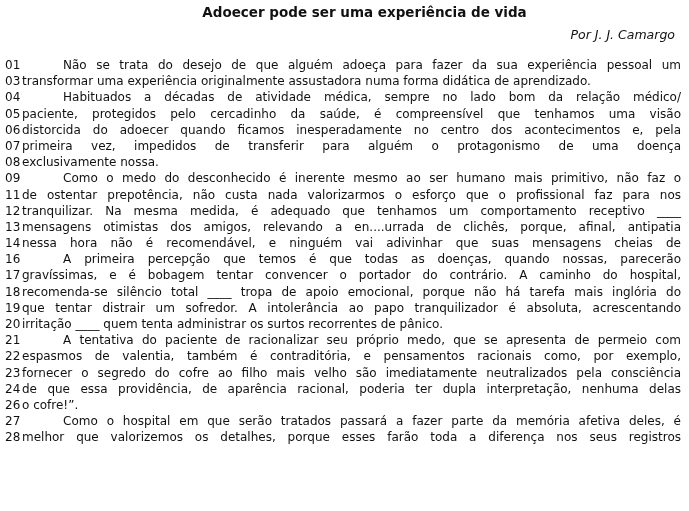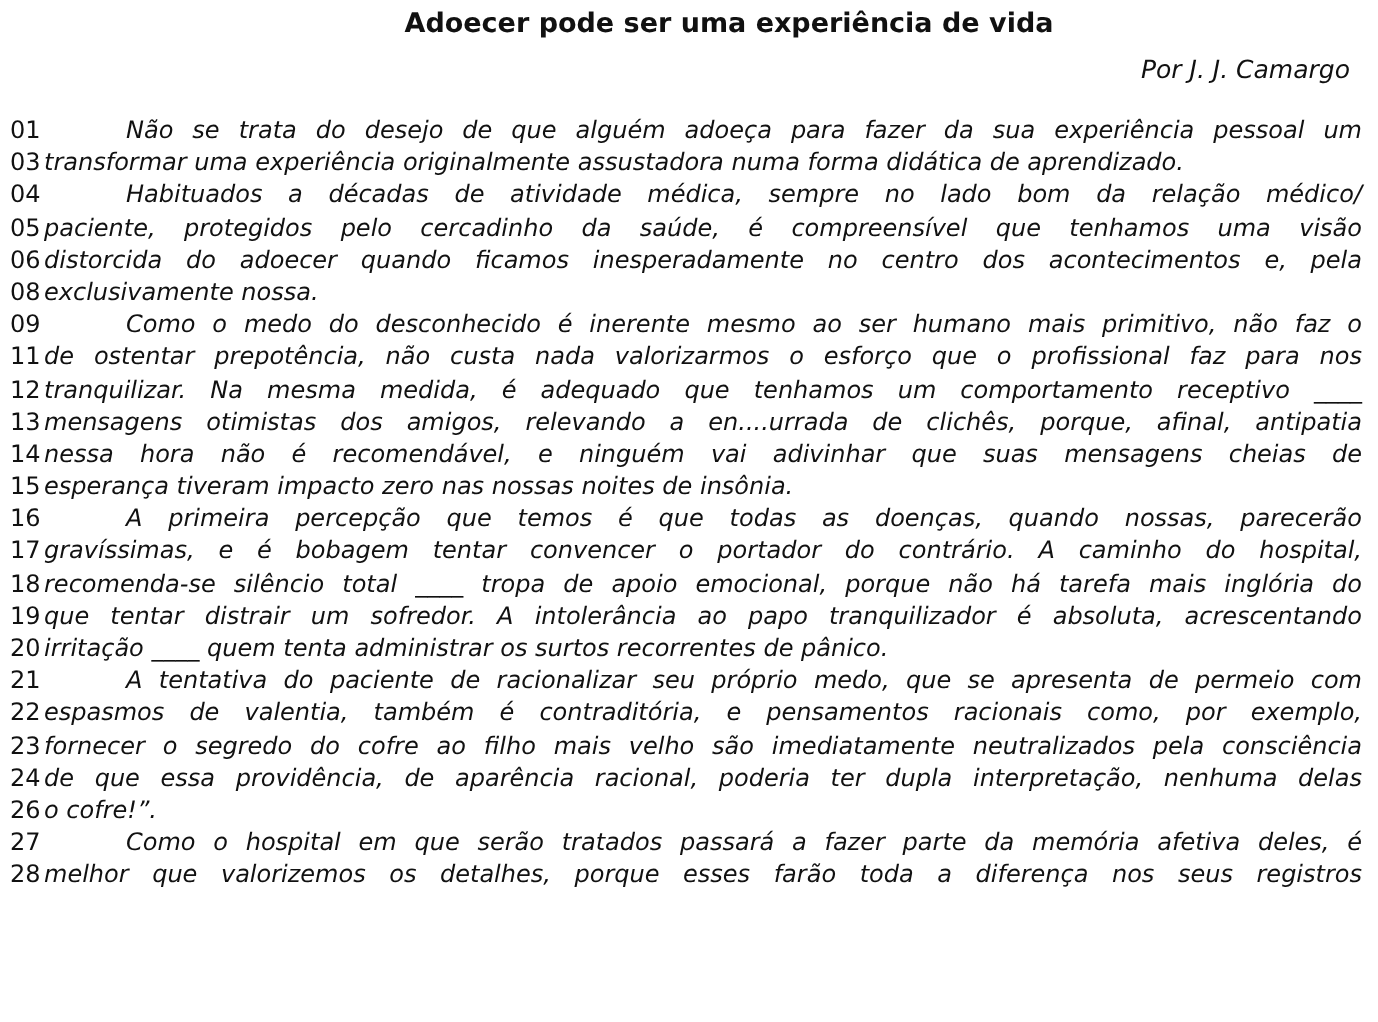--- a/index.html
+++ b/index.html
@@ -50,21 +50,20 @@
     white-space: nowrap;
   }
   .txt {
     flex: 1 1 auto;
     padding-right: 8px;
     overflow: hidden;
     white-space: normal;
     text-align: justify;
     text-align-last: justify;
     text-justify: inter-word;
-    font-style: italic;
   }
   .txt.no-justify {
     text-align: left;
     text-align-last: left;
   }
   .txt.indent {
     text-indent: 41px;
   }
 </style>
 </head>
@@ -89,20 +88,24 @@
       </div>
     <div class="line">
         <span class="num">05</span>
         <span class="txt">paciente, protegidos pelo cercadinho da saúde, é compreensível que tenhamos uma visão</span>
       </div>
     <div class="line">
         <span class="num">06</span>
         <span class="txt">distorcida do adoecer quando ficamos inesperadamente no centro dos acontecimentos e, pela</span>
       </div>
     <div class="line">
+        <span class="num">07</span>
+        <span class="txt">primeira vez, impedidos de transferir para alguém o protagonismo de uma doença</span>
+      </div>
+    <div class="line">
         <span class="num">08</span>
         <span class="txt no-justify">exclusivamente nossa.</span>
       </div>
     <div class="line">
         <span class="num">09</span>
         <span class="txt indent">Como o medo do desconhecido é inerente mesmo ao ser humano mais primitivo, não faz o</span>
       </div>
     <div class="line">
         <span class="num">11</span>
         <span class="txt">de ostentar prepotência, não custa nada valorizarmos o esforço que o profissional faz para nos</span>
@@ -111,24 +114,20 @@
         <span class="num">12</span>
         <span class="txt">tranquilizar. Na mesma medida, é adequado que tenhamos um comportamento receptivo ____</span>
       </div>
     <div class="line">
         <span class="num">13</span>
         <span class="txt">mensagens otimistas dos amigos, relevando a en....urrada de clichês, porque, afinal, antipatia</span>
       </div>
     <div class="line">
         <span class="num">14</span>
         <span class="txt">nessa hora não é recomendável, e ninguém vai adivinhar que suas mensagens cheias de</span>
-      </div>
-    <div class="line">
-        <span class="num">15</span>
-        <span class="txt no-justify">esperança tiveram impacto zero nas nossas noites de insônia.</span>
       </div>
     <div class="line">
         <span class="num">16</span>
         <span class="txt indent">A primeira percepção que temos é que todas as doenças, quando nossas, parecerão</span>
       </div>
     <div class="line">
         <span class="num">17</span>
         <span class="txt">gravíssimas, e é bobagem tentar convencer o portador do contrário. A caminho do hospital,</span>
       </div>
     <div class="line">

